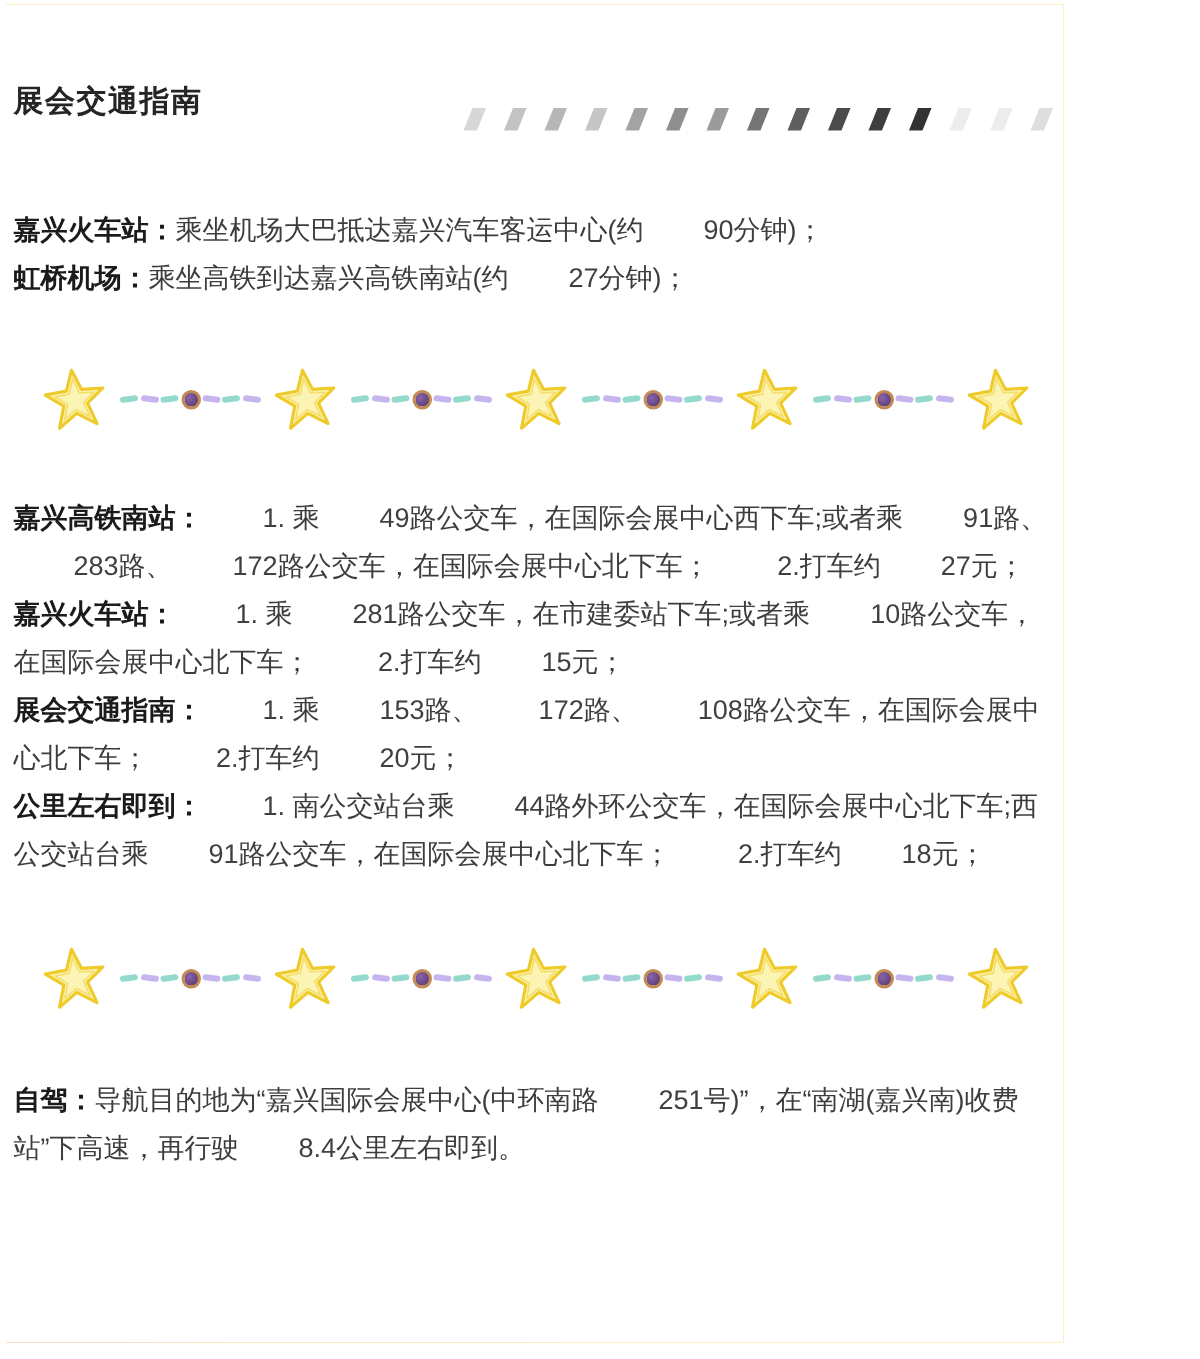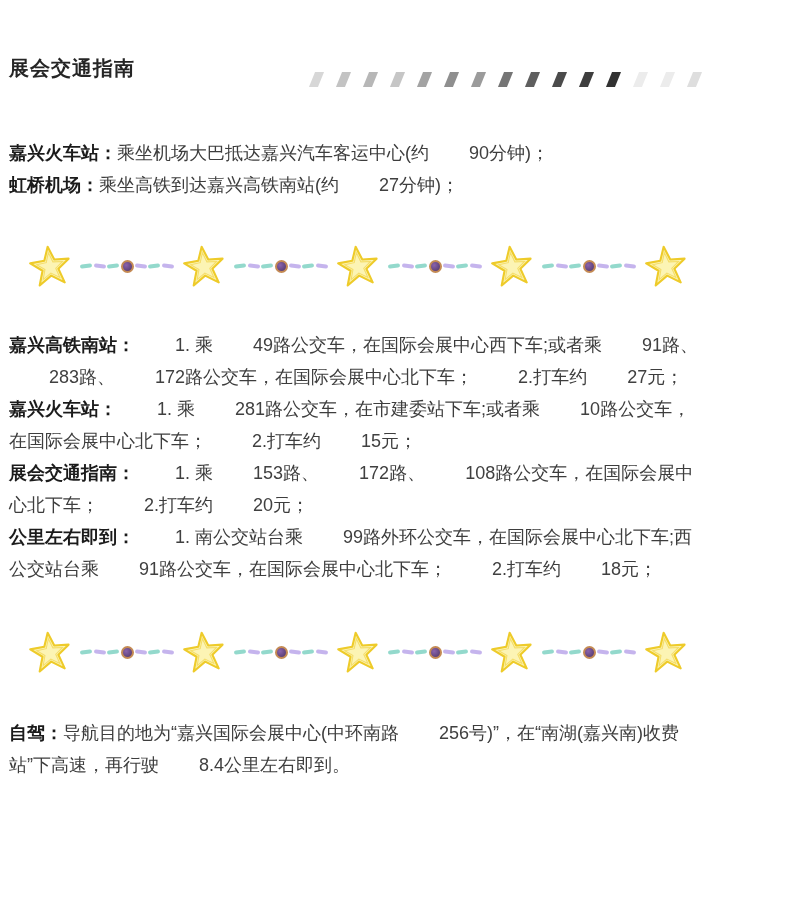--- a/index.html
+++ b/index.html
@@ -130,21 +130,21 @@
               <polygon points="50,4 62,36 96,38 69,59 80,93 50,73 20,93 31,59 4,38 38,36" fill="#fcf4b4" stroke="#eecb2a" stroke-width="5" stroke-linejoin="round"></polygon>
               <polygon points="50,18 58,41 81,43 63,57 70,80 50,67 30,80 37,57 19,43 42,41" fill="none" stroke="#eecb2a" stroke-width="2.5" opacity="0.55"></polygon>
             </svg>
           </span>
         </div>
 
       <div class="stations">
         <p class="station"><span class="lbl">嘉兴高铁南站：</span><span><span class="num">1.</span> 乘<span class="num">49</span>路公交车，在国际会展中心西下车;或者乘<span class="num">91</span>路、<span class="num">283</span>路、<span class="num">172</span>路公交车，在国际会展中心北下车； <span class="num">2.</span>打车约<span class="num">27</span>元；</span></p>
         <p class="station"><span class="lbl">嘉兴火车站：</span><span><span class="num">1.</span> 乘<span class="num">281</span>路公交车，在市建委站下车;或者乘<span class="num">10</span>路公交车，在国际会展中心北下车； <span class="num">2.</span>打车约<span class="num">15</span>元；</span></p>
         <p class="station"><span class="lbl">展会交通指南：</span><span><span class="num">1.</span> 乘<span class="num">153</span>路、<span class="num">172</span>路、<span class="num">108</span>路公交车，在国际会展中心北下车； <span class="num">2.</span>打车约<span class="num">20</span>元；</span></p>
-        <p class="station"><span class="lbl">公里左右即到：</span><span><span class="num">1.</span> 南公交站台乘<span class="num">99</span>路外环公交车，在国际会展中心北下车;西公交站台乘<span class="num">91</span>路公交车，在国际会展中心北下车； <span class="num">2.</span>打车约<span class="num">18</span>元；</span></p>
+        <p class="station"><span class="lbl">公里左右即到：</span><span><span class="num">1.</span> 南公交站台乘<span class="num">44</span>路外环公交车，在国际会展中心北下车;西公交站台乘<span class="num">91</span>路公交车，在国际会展中心北下车； <span class="num">2.</span>打车约<span class="num">18</span>元；</span></p>
       </div>
 
       <div class="star-divider second">
           <span class="star">
             <svg viewBox="0 0 100 100" width="42" height="42">
               <polygon points="50,4 62,36 96,38 69,59 80,93 50,73 20,93 31,59 4,38 38,36" fill="#fcf4b4" stroke="#eecb2a" stroke-width="5" stroke-linejoin="round"></polygon>
               <polygon points="50,18 58,41 81,43 63,57 70,80 50,67 30,80 37,57 19,43 42,41" fill="none" stroke="#eecb2a" stroke-width="2.5" opacity="0.55"></polygon>
             </svg>
           </span>
           <span class="seg">
@@ -202,17 +202,17 @@
             <span class="dash p" style="background: rgb(191, 172, 235);"></span>
           </span>
           <span class="star">
             <svg viewBox="0 0 100 100" width="42" height="42">
               <polygon points="50,4 62,36 96,38 69,59 80,93 50,73 20,93 31,59 4,38 38,36" fill="#fcf4b4" stroke="#eecb2a" stroke-width="5" stroke-linejoin="round"></polygon>
               <polygon points="50,18 58,41 81,43 63,57 70,80 50,67 30,80 37,57 19,43 42,41" fill="none" stroke="#eecb2a" stroke-width="2.5" opacity="0.55"></polygon>
             </svg>
           </span>
         </div>
 
-      <p class="driving"><span class="lbl">自驾：</span><span>导航目的地为“嘉兴国际会展中心(中环南路<span class="num">256</span>号)”，在“南湖(嘉兴南)收费站”下高速，再行驶<span class="num">8.4</span>公里左右即到。</span></p>
+      <p class="driving"><span class="lbl">自驾：</span><span>导航目的地为“嘉兴国际会展中心(中环南路<span class="num">251</span>号)”，在“南湖(嘉兴南)收费站”下高速，再行驶<span class="num">8.4</span>公里左右即到。</span></p>
 
     </div>
   </div>
 </div>
 
 </body></html>

